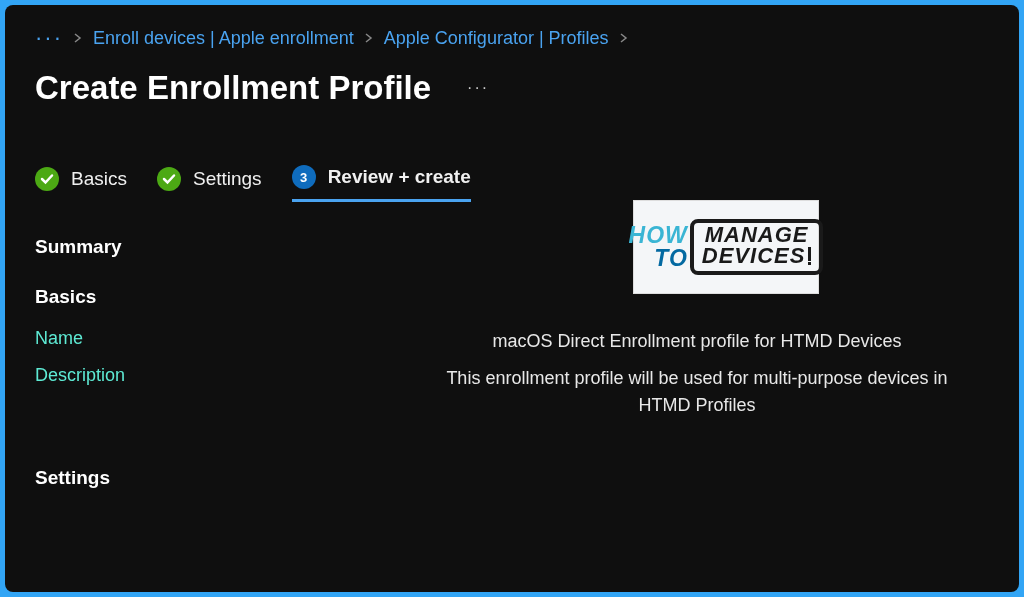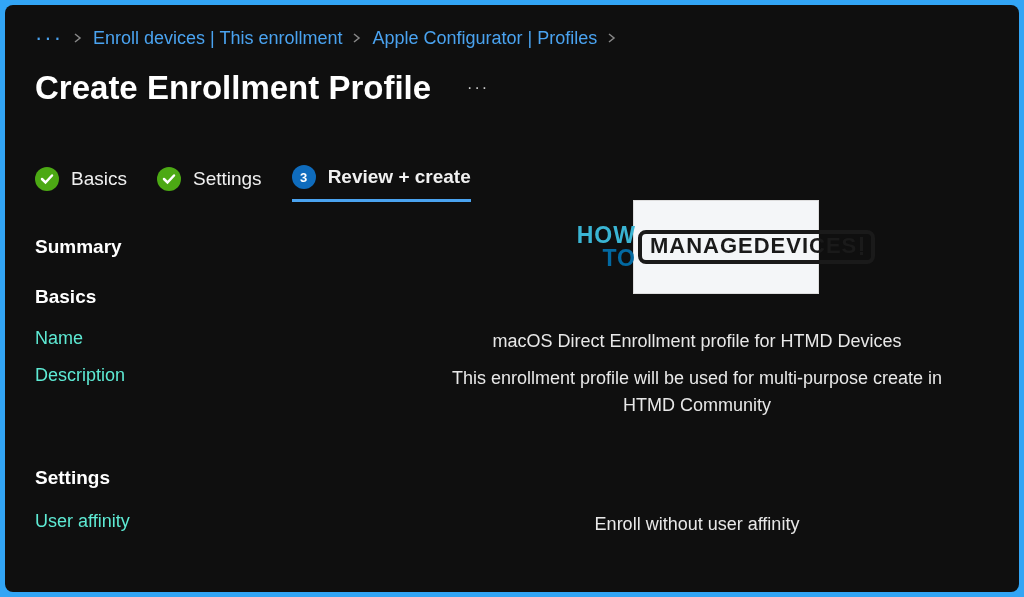--- a/index.html
+++ b/index.html
@@ -161,20 +161,21 @@
       top: 195px;
       width: 186px;
       height: 94px;
       background: #f4f6f8;
       border: 1px solid #ddd;
       display: flex;
       align-items: center;
       justify-content: center;
       gap: 2px;
       padding: 10px;
+      font-style: italic;
     }
     
     .logo-left {
       display: flex;
       flex-direction: column;
       align-items: flex-end;
       line-height: 1;
     }
     
     .logo-how {
@@ -189,21 +190,21 @@
       font-size: 23px;
       font-weight: 800;
       letter-spacing: 1px;
     }
     
     .logo-box {
       border: 4px solid #1a1a1a;
       border-radius: 8px;
       padding: 2px 8px 4px 8px;
       display: flex;
-      flex-direction: row;
+      flex-direction: column;
       align-items: center;
       line-height: 0.95;
     }
     
     .logo-manage {
       color: #1a1a1a;
       font-size: 22px;
       font-weight: 800;
       letter-spacing: 1px;
     }
@@ -251,21 +252,21 @@
 
 <div class="window">
 
   <div class="breadcrumb">
     <span class="breadcrumb-dots">···</span>
     <span class="breadcrumb-sep">
       <svg width="10" height="10" viewBox="0 0 10 10">
           <path d="M2 1 L7 5 L2 9" stroke="#888" stroke-width="1.5" fill="none"></path>
         </svg>
     </span>
-    <span class="breadcrumb-link">Enroll devices | This enrollment</span>
+    <span class="breadcrumb-link">Enroll devices | Apple enrollment</span>
     <span class="breadcrumb-sep">
       <svg width="10" height="10" viewBox="0 0 10 10">
           <path d="M2 1 L7 5 L2 9" stroke="#888" stroke-width="1.5" fill="none"></path>
         </svg>
     </span>
     <span class="breadcrumb-link">Apple Configurator | Profiles</span>
     <span class="breadcrumb-sep">
       <svg width="10" height="10" viewBox="0 0 10 10">
           <path d="M2 1 L7 5 L2 9" stroke="#888" stroke-width="1.5" fill="none"></path>
         </svg>
@@ -304,29 +305,25 @@
 
   <div class="section-header basics">Basics</div>
 
   <div class="field-row">
     <div class="field-label">Name</div>
     <div class="field-value">macOS Direct Enrollment profile for HTMD Devices</div>
   </div>
 
   <div class="field-row">
     <div class="field-label">Description</div>
-    <div class="field-value">This enrollment profile will be used for multi-purpose create in HTMD Community</div>
+    <div class="field-value">This enrollment profile will be used for multi-purpose devices in HTMD Profiles</div>
   </div>
 
   <div class="section-header settings">Settings</div>
 
-  <div class="field-row">
-    <div class="field-label">User affinity</div>
-    <div class="field-value">Enroll without user affinity</div>
-  </div>
 
   <div class="logo-badge">
     <div class="logo-left">
       <div class="logo-how">HOW</div>
       <div class="logo-to">TO</div>
     </div>
     <div class="logo-box">
       <div class="logo-manage">MANAGE</div>
       <div class="logo-devices">
         <span class="logo-devices-text">DEVICES</span>

